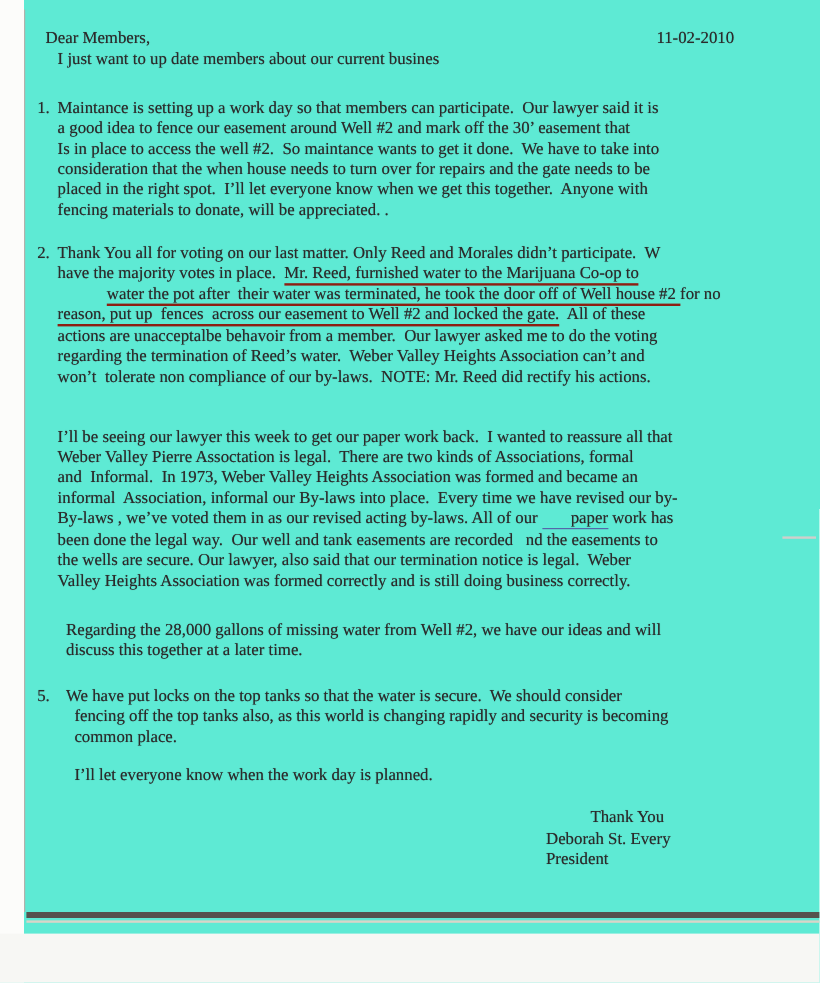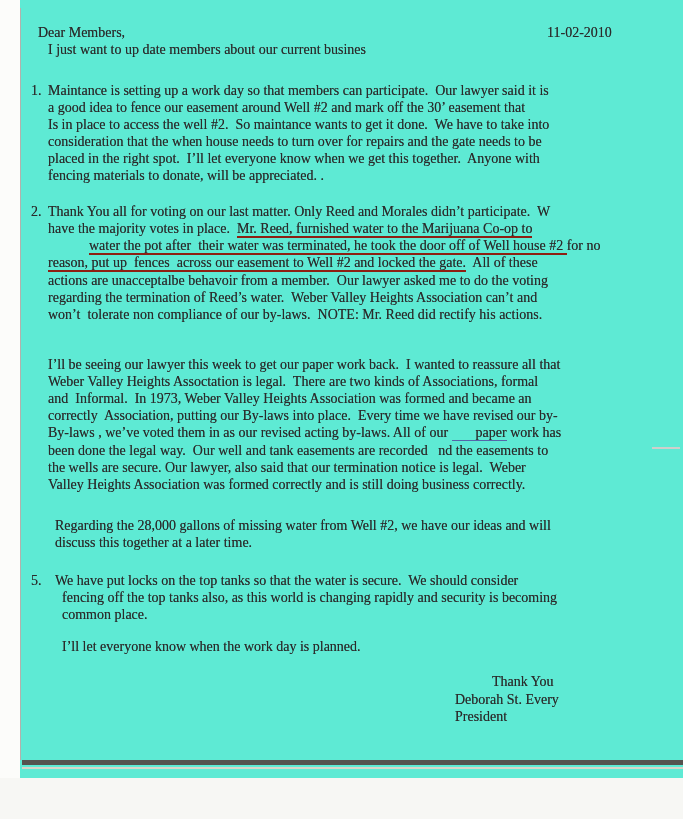--- a/index.html
+++ b/index.html
@@ -95,23 +95,23 @@
         <div class="line" style="left: 48px; top: 203px;"><span class="seg">Thank You all for voting on our last matter. Only Reed and Morales didn’t participate.  W</span></div>
         <div class="line" style="left: 48px; top: 220px;"><span class="seg">have the majority votes in place.  </span><span class="seg u-red" style="border-bottom-color: rgb(142, 31, 18);">Mr. Reed, furnished water to the Marijuana Co-op to</span></div>
         <div class="line" style="left: 48px; top: 237px; margin-left: 41px;"><span class="seg u-red" style="border-bottom-color: rgb(142, 31, 18);">water the pot after  their water was terminated, he took the door off of Well house #2 </span><span class="seg">for no</span></div>
         <div class="line" style="left: 48px; top: 254px;"><span class="seg u-red" style="border-bottom-color: rgb(142, 31, 18);">reason, put up  fences  across our easement to Well #2 and locked the gate.</span><span class="seg">  All of these</span></div>
         <div class="line" style="left: 48px; top: 272px;"><span class="seg">actions are unacceptalbe behavoir from a member.  Our lawyer asked me to do the voting</span></div>
         <div class="line" style="left: 48px; top: 289px;"><span class="seg">regarding the termination of Reed’s water.  Weber Valley Heights Association can’t and</span></div>
         <div class="line" style="left: 48px; top: 306px;"><span class="seg">won’t  tolerate non compliance of our by-laws.  NOTE: Mr. Reed did rectify his actions.</span></div>
       </div>
       <div>
         <div class="line" style="left: 48px; top: 356px;"><span class="seg">I’ll be seeing our lawyer this week to get our paper work back.  I wanted to reassure all that</span></div>
-        <div class="line" style="left: 48px; top: 373px;"><span class="seg">Weber Valley Heights Assoctation is legal.  There are two kinds of Associations, formal</span></div>
+        <div class="line" style="left: 48px; top: 373px;"><span class="seg">Weber Valley Pierre Assoctation is legal.  There are two kinds of Associations, formal</span></div>
         <div class="line" style="left: 48px; top: 390px;"><span class="seg">and  Informal.  In 1973, Weber Valley Heights Association was formed and became an</span></div>
-        <div class="line" style="left: 48px; top: 407px;"><span class="seg">correctly  Association, putting our By-laws into place.  Every time we have revised our by-</span></div>
+        <div class="line" style="left: 48px; top: 407px;"><span class="seg">informal  Association, informal our By-laws into place.  Every time we have revised our by-</span></div>
         <div class="line" style="left: 48px; top: 424px;"><span class="seg">By-laws , we’ve voted them in as our revised acting by-laws. All of our </span><span class="seg u-blue" style="border-bottom-color: rgb(85, 102, 170);">paper</span><span class="seg"> work has</span></div>
         <div class="line" style="left: 48px; top: 442px;"><span class="seg">been done the legal way.  Our well and tank easements are recorded   nd the easements to</span></div>
         <div class="line" style="left: 48px; top: 459px;"><span class="seg">the wells are secure. Our lawyer, also said that our termination notice is legal.  Weber</span></div>
         <div class="line" style="left: 48px; top: 476px;"><span class="seg">Valley Heights Association was formed correctly and is still doing business correctly.</span></div>
       </div>
       <div>
         <div class="line" style="left: 55px; top: 517px;"><span class="seg">Regarding the 28,000 gallons of missing water from Well #2, we have our ideas and will</span></div>
         <div class="line" style="left: 55px; top: 534px;"><span class="seg">discuss this together at a later time.</span></div>
       </div>
       <div>

